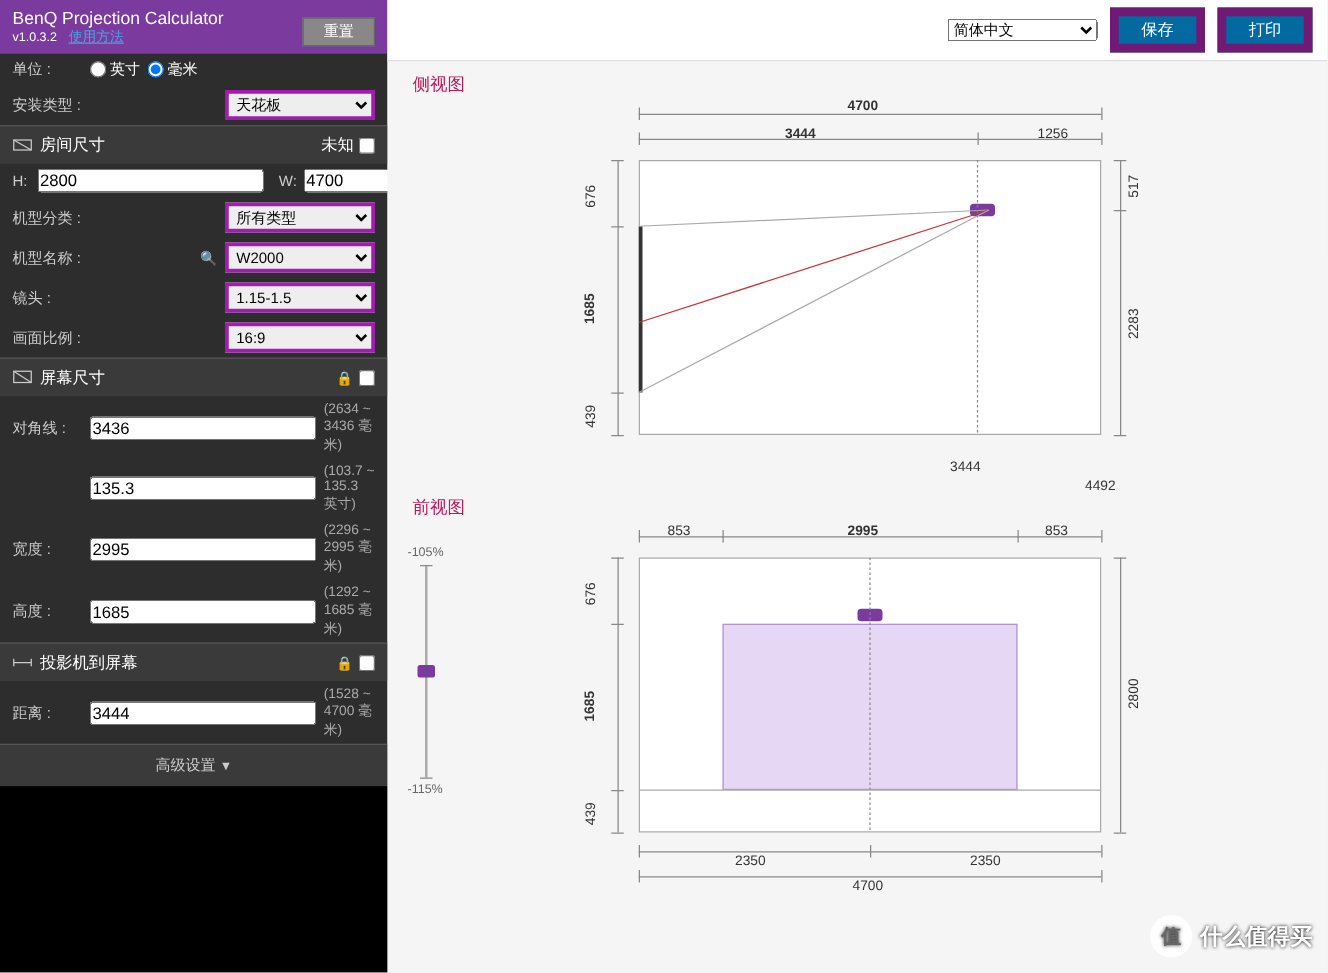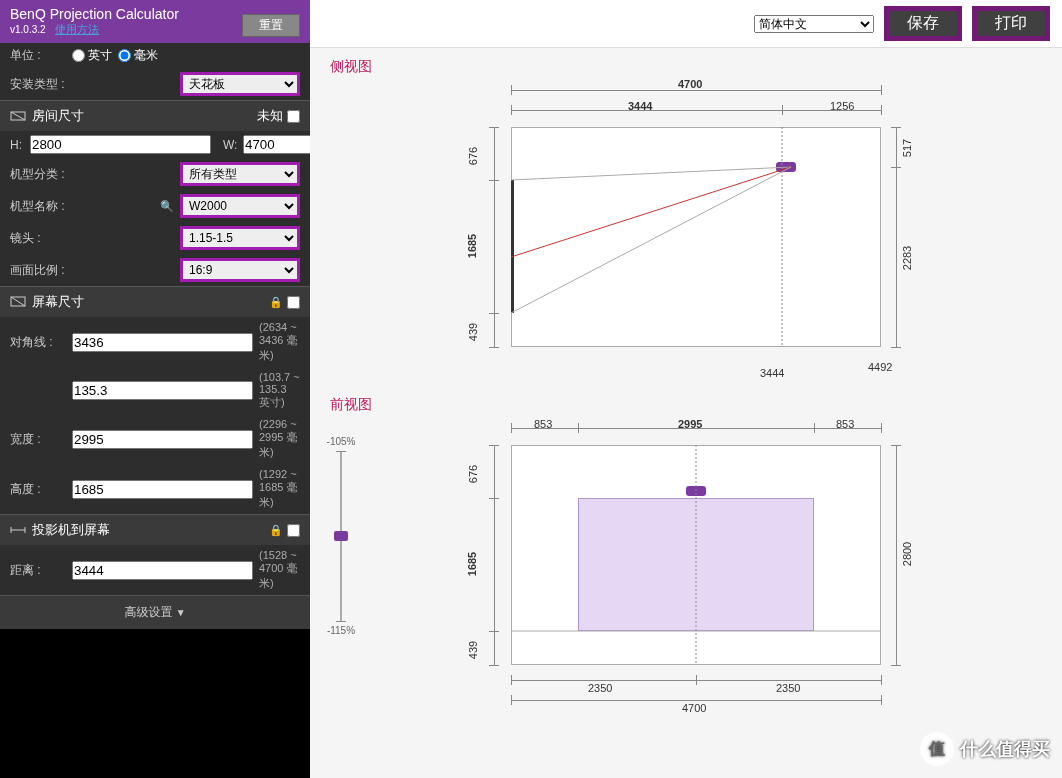--- a/index.html
+++ b/index.html
@@ -17,33 +17,33 @@
 .section-h .right { margin-left: auto; display: flex; align-items: center; gap: 4px; }
 .lbl { color: #ccc; min-width: 56px; }
 .lbl-short { color: #ccc; min-width: 14px; }
 select.sel { width: 120px; background: #eee; border: 3px solid #a21caf; font-size: 12px; padding: 1px 2px; }
 .radio { display: inline-flex; align-items: center; gap: 3px; color: #fff; }
 .range-hint { color: #aaa; font-size: 11px; }
 .adv { text-align: center; padding: 8px; color: #ccc; border-top: 1px solid #555; cursor: pointer; background: #3a3a3a; }
 .blackfill { flex: 1; background: #000; }
 .main { flex: 1; background: #f5f5f5; display: flex; flex-direction: column; position: relative; }
 .topbar { display: flex; justify-content: flex-end; align-items: center; gap: 10px; padding: 6px 12px; background: #fff; border-bottom: 1px solid #ddd; }
-.btn-gray { background: #404040; color: #fff; border: 5px solid #701a75; padding: 2px 18px; font-size: 16px; cursor: pointer; }
+.btn-gray { background: #0369a1; color: #fff; border: 7px solid #701a75; padding: 2px 18px; font-size: 13px; cursor: pointer; }
 .lang-sel { width: 120px; font-size: 12px; }
 .view-area { padding: 10px 20px 10px 20px; }
 .view-title { font-size: 14px; color: #be185d; margin-bottom: 6px; }
 .diagram { position: relative; margin: 0 auto; }
 .dim-label { position: absolute; font-size: 11px; color: #333; background: transparent; }
 .dim-line { position: absolute; background: #888; }
 .tick { position: absolute; background: #888; }
 .room-box { position: absolute; border: 1px solid #aaa; }
 .screen-line { position: absolute; background: #333; }
 .projector { position: absolute; background: #7b3a9e; border-radius: 3px; }
 .screen-rect { position: absolute; background: #e6d8f5; border: 1px solid #b094d0; }
-.offset-slider { position: absolute; width: 30px; text-align: center; }
+.offset-slider { position: absolute; width: 30px; }
 .offset-track { width: 2px; background: #aaa; margin: 0 auto; position: relative; }
 .offset-thumb { position: absolute; width: 14px; height: 10px; background: #7b3a9e; left: -6px; border-radius: 2px; }
 .slider-lbl { font-size: 10px; color: #666; margin: 4px 0; }
 .watermark { position: absolute; right: 12px; bottom: 12px; display: flex; align-items: center; gap: 6px; color: #fff; font-size: 18px; font-weight: bold; text-shadow: 0 0 3px #000; }
 .wm-circle { width: 34px; height: 34px; border-radius: 50%; background: rgba(255,255,255,0.85); color: #666; display: flex; align-items: center; justify-content: center; font-size: 16px; }
 .icon-svg { width: 16px; height: 14px; }
 .lock-icon { font-size: 11px; }
 .info-icon { display:inline-block; width:12px; height:12px; border-radius:50%; background:#888; color:#2d2d2d; font-size:9px; text-align:center; line-height:12px; }
 .chev { font-size: 10px; }
 svg line.beam-red { stroke: #cc3333; stroke-width: 1; }
@@ -232,21 +232,21 @@
         <div class="dim-label" style="left:58px; top:244px; transform:rotate(-90deg)">439</div>
 
         <div class="dim-line" style="left:490px; top:45px; width:1px; height:220px;"></div>
         <div class="tick" style="left:485px; top:45px; width:10px; height:1px;"></div>
         <div class="tick" style="left:485px; top:85px; width:10px; height:1px;"></div>
         <div class="tick" style="left:485px; top:265px; width:10px; height:1px;"></div>
         <div class="dim-label" style="left:492px; top:60px; transform:rotate(-90deg)">517</div>
         <div class="dim-label" style="left:489px; top:170px; transform:rotate(-90deg)">2283</div>
 
         <div class="dim-label" style="left:354px; top:285px;">3444</div>
-        <div class="dim-label" style="left:462px; top:279px;">4492</div>
+        <div class="dim-label" style="left:462px; top:300px;">4492</div>
       </div>
     </div>
 
     <div class="view-area" style="padding-top:4px; position:relative;">
       <div class="view-title">前视图</div>
 
       <div class="offset-slider" style="left:16px; top:40px;">
         <div class="slider-lbl">-105%</div>
         <div class="offset-track" style="height:170px;">
           <div class="tick" style="left:-4px; top:0; width:10px; height:1px;"></div>

